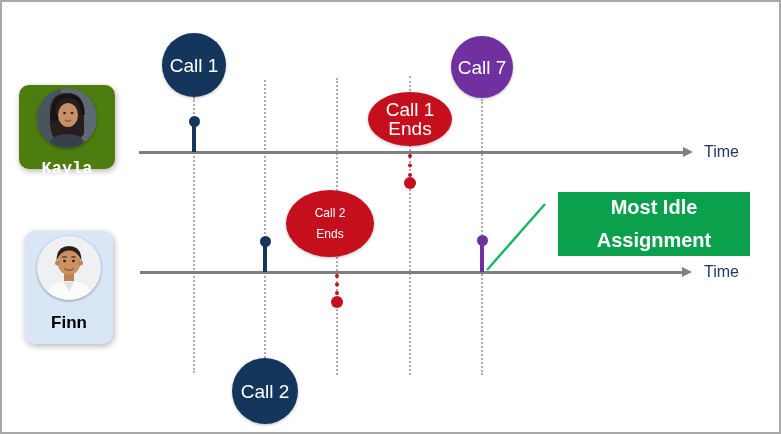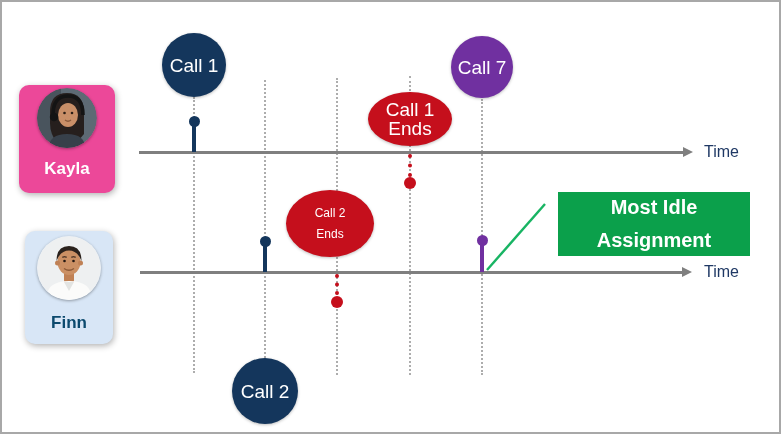--- a/index.html
+++ b/index.html
@@ -46,21 +46,21 @@
   <div class="abs guide" style="left:479px;top:97px;height:276px;"></div>
 
   <div class="abs timeline" style="left:137px;top:149px;width:546px;"></div>
   <div class="abs arrowhead" style="left:681px;top:145px;"></div>
   <div class="abs time-label" style="left:702px;top:141px;">Time</div>
 
   <div class="abs timeline" style="left:138px;top:269px;width:544px;"></div>
   <div class="abs arrowhead" style="left:680px;top:265px;"></div>
   <div class="abs time-label" style="left:702px;top:261px;">Time</div>
 
-  <div class="abs card" style="left:17px;top:83px;width:96px;height:108px;background:#ec4899;">
+  <div class="abs card" style="left:17px;top:83px;width:96px;height:84px;background:#4d7c0f;font-family:Liberation Mono, monospace;">
     <div class="photo" style="left:18px;top:3px;width:60px;height:60px;">
       <svg width="60" height="60" viewBox="0 0 60 60">
         <defs>
             <clipPath id="kclip">
               <circle cx="30" cy="30" r="30"></circle>
             </clipPath>
           </defs>
         <g clip-path="url(#kclip)">
           <rect width="60" height="60" fill="#5d6a74"></rect>
           <rect width="24" height="60" fill="#49545d"></rect>
@@ -96,21 +96,21 @@
           <circle cx="43.5" cy="27" r="2.5" fill="#c08155"></circle>
           <path d="M19.5 25 Q19.5 10 32 10 Q44.5 10 44.5 25 Q40.5 14.5 32 14.5 Q23.5 14.5 19.5 25 Z" fill="#2a211c"></path>
           <circle cx="27.5" cy="25" r="1.3" fill="#231712"></circle>
           <circle cx="36.5" cy="25" r="1.3" fill="#231712"></circle>
           <path d="M25.3 21.3 Q27.5 20.2 29.7 21.3" stroke="#231712" stroke-width="1.1" fill="none"></path>
           <path d="M34.3 21.3 Q36.5 20.2 38.7 21.3" stroke="#231712" stroke-width="1.1" fill="none"></path>
           <path d="M27 32.5 Q32 36 37 32.5" stroke="#8d5a38" stroke-width="1.4" fill="none"></path>
         </g>
       </svg>
     </div>
-    <div class="pname" style="top:82px;color:#0c4a6e;">Finn</div>
+    <div class="pname" style="top:82px;color:#000000;">Finn</div>
   </div>
 
   <div class="abs bubble navy" style="left:160px;top:31px;width:64px;height:64px;">
     <span>Call 1</span>
   </div>
   <div class="abs stem-dot" style="left:187px;top:114px;background:#14365c;"></div>
   <div class="abs stem" style="left:190px;top:120px;height:30px;background:#14365c;"></div>
 
   <div class="abs bubble navy" style="left:230px;top:356px;width:66px;height:66px;">
     <span>Call 2</span>

